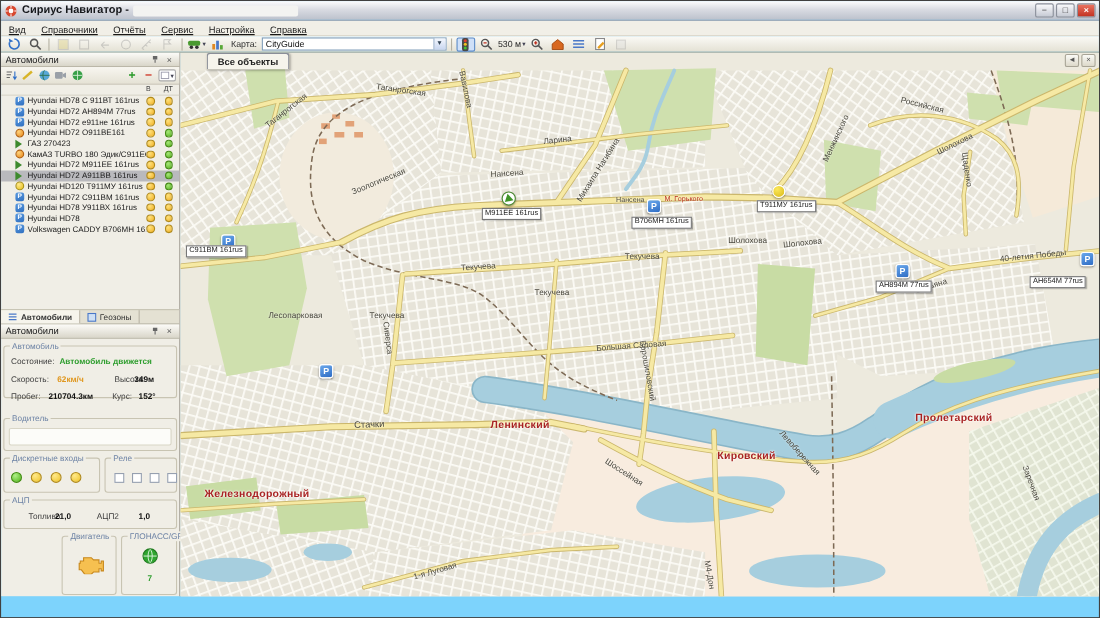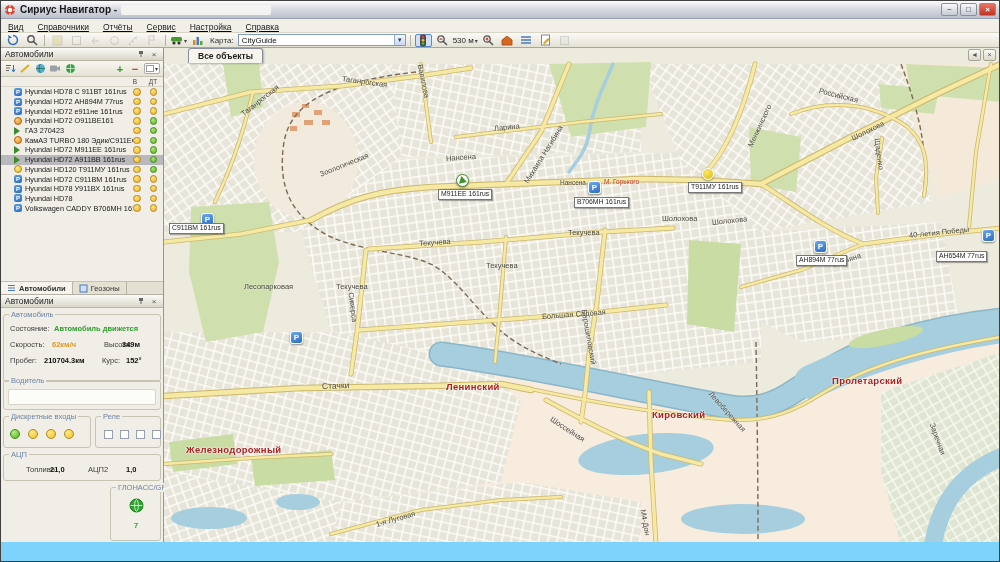--- a/index.html
+++ b/index.html
@@ -424,21 +424,21 @@
       <span class="mini-btn">
           <svg width="8" height="8">
             <path d="M2 1h4v3H2z" fill="#666"></path>
             <path d="M4 4v3" stroke="#666"></path>
           </svg>
         </span>
       <span class="mini-btn">×</span>
     </div>
 
     <div class="info-body">
-      <div class="grp" style="left:2px;right:2px;top:6px;height:68px;">
+      <div class="grp" style="left:2px;right:2px;top:6px;height:48px;">
         <span class="grp-title">Автомобиль</span>
         <span class="fld" style="left:6px;top:9px;">Состояние:</span>
         <span class="fld green-txt" style="left:50px;top:9px;">Автомобиль движется</span>
         <span class="fld" style="left:6px;top:25px;">Скорость:</span>
         <span class="fld orange-txt" style="left:48px;top:25px;">62км/ч</span>
         <span class="fld" style="left:84px;top:25px;margin-left:16px;">Высота:</span>
         <span class="fld b" style="left:118px;top:25px;">349м</span>
         <span class="fld" style="left:6px;top:41px;">Пробег:</span>
         <span class="fld b" style="left:40px;top:41px;">210704.3км</span>
         <span class="fld" style="left:98px;top:41px;">Курс:</span>
@@ -460,20 +460,26 @@
       </div>
 
       <div class="grp" style="left:2px;right:2px;top:146px;height:27px;">
         <span class="grp-title">АЦП</span>
         <span class="fld" style="left:22px;top:10px;">Топливо</span>
         <span class="fld b" style="left:46px;top:10px;">21,0</span>
         <span class="fld" style="left:84px;top:10px;">АЦП2</span>
         <span class="fld b" style="left:122px;top:10px;">1,0</span>
       </div>
 
+      <div class="grp" style="left:55px;width:50px;top:179px;height:54px;">
+        <span class="grp-title">Двигатель</span>
+        <span class="fld" style="left:12px;top:16px;"><svg width="26" height="18">
+              <path d="M4 6h3V3h7l2 2h5v3h2V6h2v9h-2v-2h-2v3h-5l-2 2H8l-3-4H3V8h1z" fill="#f6c050" stroke="#c8881c"></path>
+            </svg></span>
+      </div>
       <div class="grp" style="left:109px;right:2px;top:179px;height:54px;">
         <span class="grp-title">ГЛОНАСС/GPS</span>
         <span class="fld" style="left:18px;top:10px;"><svg width="15" height="15">
               <circle cx="7.5" cy="7.5" r="6.5" fill="#2fa52f" stroke="#1d7a1d"></circle>
               <path d="M1.5 7.5h12M7.5 1.5c-2.5 2-2.5 10 0 12M7.5 1.5c2.5 2 2.5 10 0 12" stroke="#d8f0d8" stroke-width=".9" fill="none"></path>
             </svg></span>
         <span class="fld green-txt" style="left:23px;top:33px;">7</span>
       </div>
     </div>
   </div>

